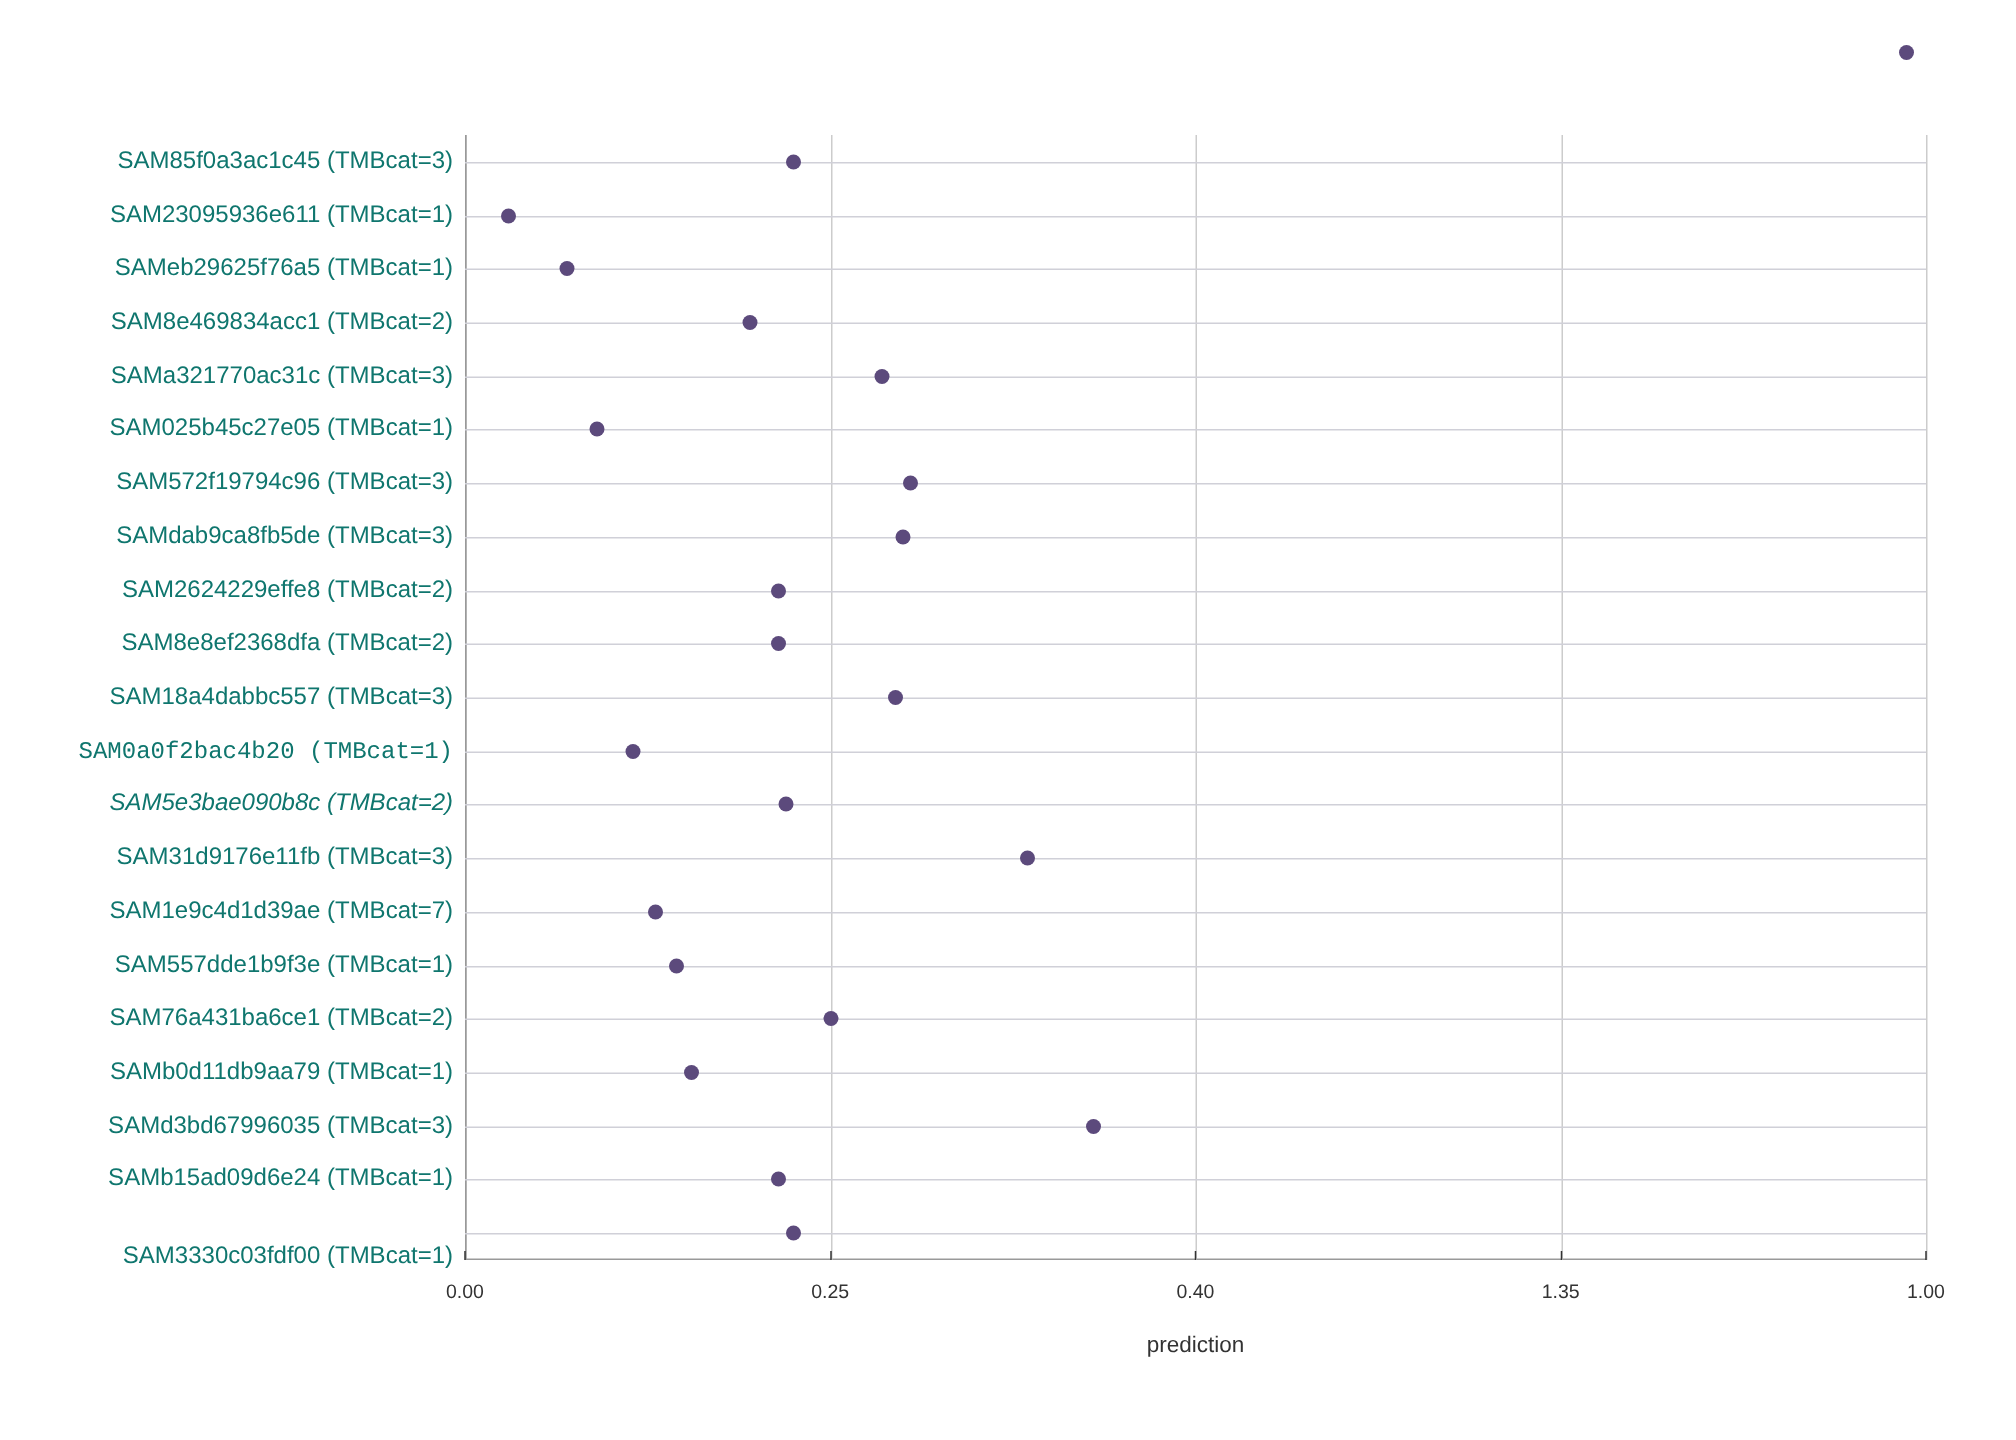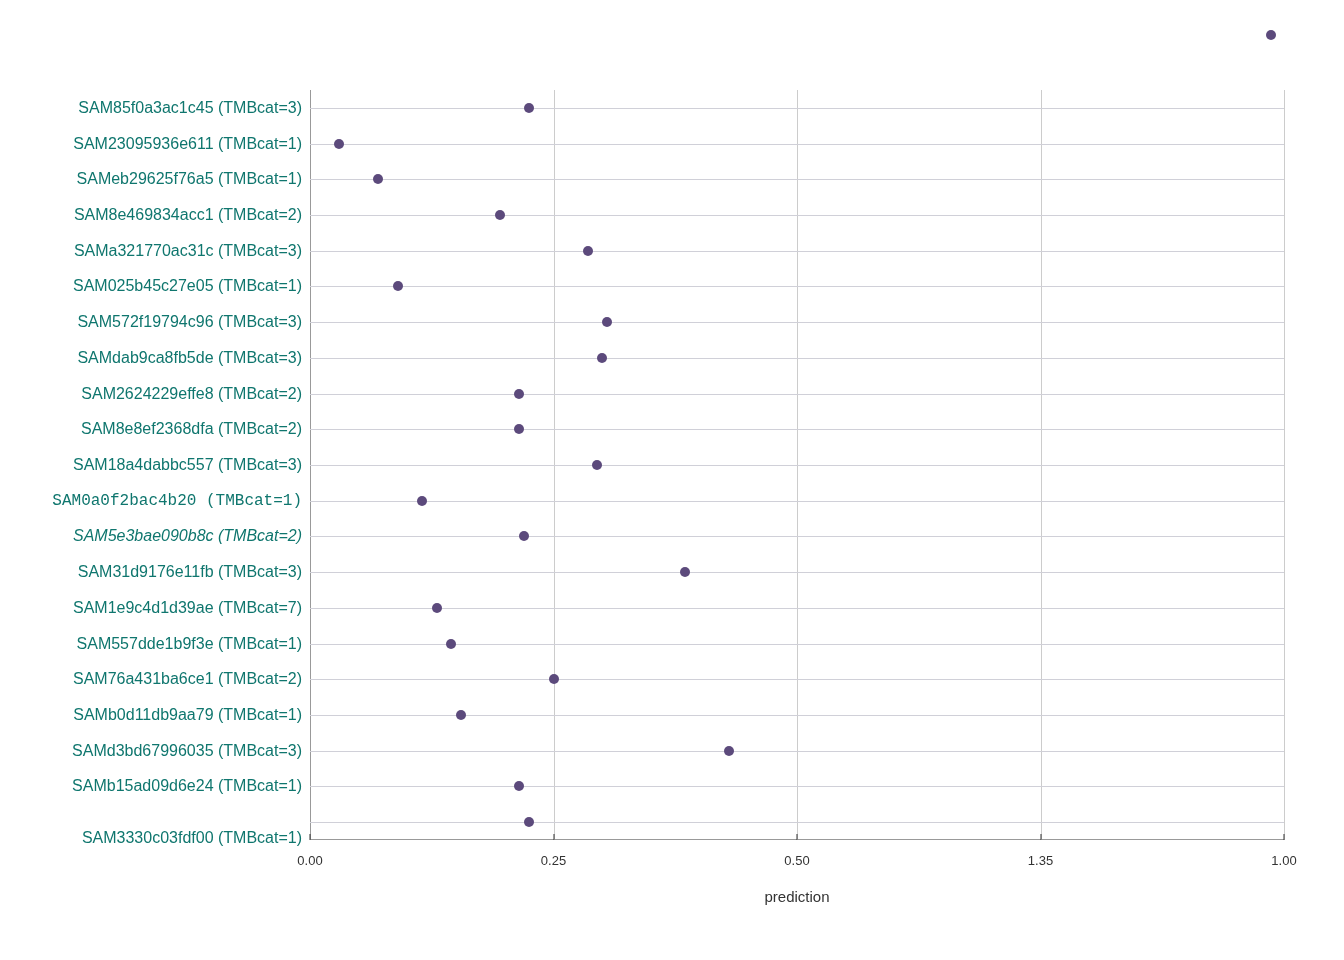--- a/index.html
+++ b/index.html
@@ -146,21 +146,21 @@
     <div class="axis-line-bottom"></div>
     <div class="axis-line-left"></div>
   <div class="grid-line" style="left: 0%; background: rgb(153, 153, 153);"></div>
       <div class="x-tick-mark" style="left: 0%;"></div>
       <div class="x-tick-label" style="left: 0%;">0.00</div>
       <div class="grid-line" style="left: 25%; background: rgb(204, 204, 204);"></div>
       <div class="x-tick-mark" style="left: 25%;"></div>
       <div class="x-tick-label" style="left: 25%;">0.25</div>
       <div class="grid-line" style="left: 50%; background: rgb(204, 204, 204);"></div>
       <div class="x-tick-mark" style="left: 50%;"></div>
-      <div class="x-tick-label" style="left: 50%;">0.50</div>
+      <div class="x-tick-label" style="left: 50%;">0.40</div>
       <div class="grid-line" style="left: 75%; background: rgb(204, 204, 204);"></div>
       <div class="x-tick-mark" style="left: 75%;"></div>
       <div class="x-tick-label" style="left: 75%;">1.35</div>
       <div class="grid-line" style="left: 100%; background: rgb(204, 204, 204);"></div>
       <div class="x-tick-mark" style="left: 100%;"></div>
       <div class="x-tick-label" style="left: 100%;">1.00</div>
       <div class="row-line" style="top: 2.38095%;"></div>
       <div class="y-tick-label" style="top: 2.38095%;">SAM85f0a3ac1c45 (TMBcat=3)</div>
       <div class="dot" style="left: 22.5%; top: 2.38095%;"></div>
       <div class="row-line" style="top: 7.14286%;"></div>

